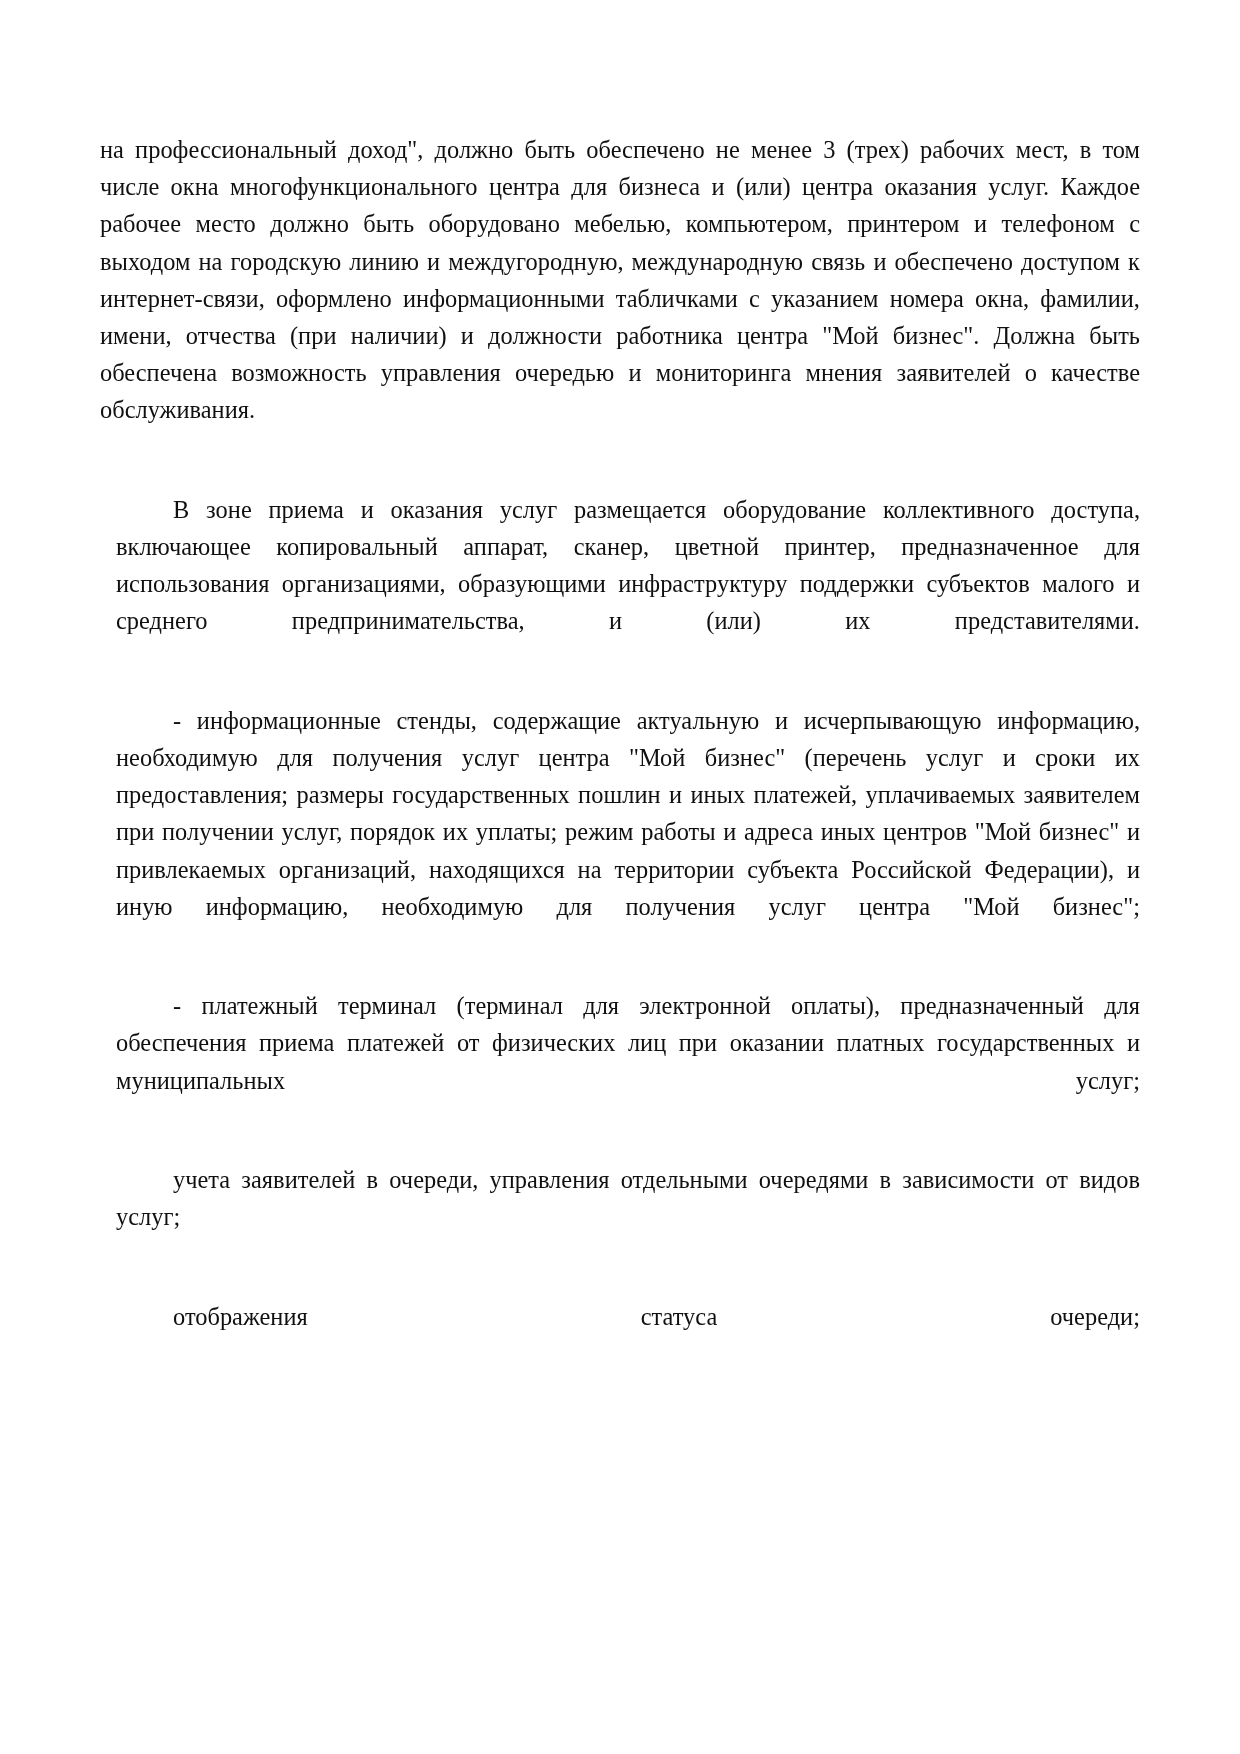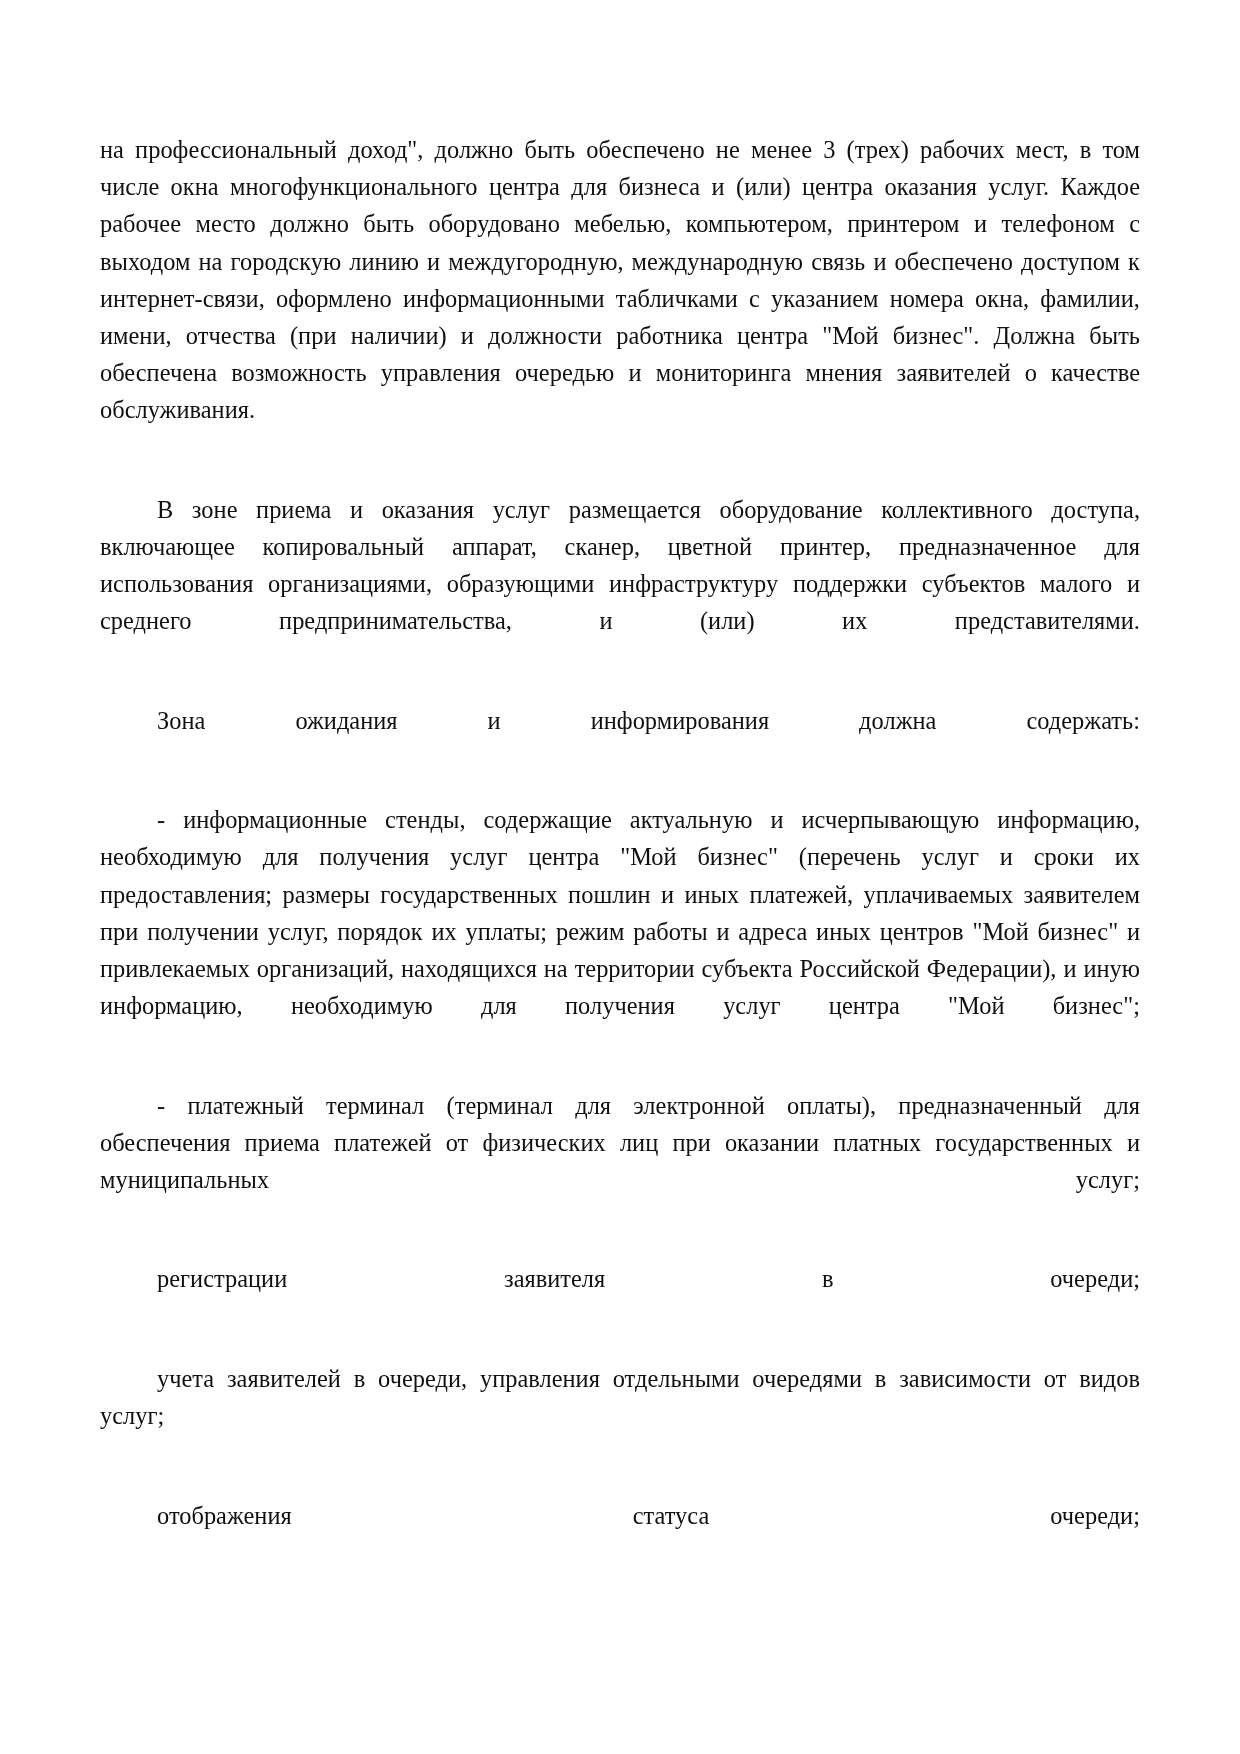--- a/index.html
+++ b/index.html
@@ -34,20 +34,21 @@
     font-size: 24.4px;
     line-height: 37.2px;
     text-align: justify;
     text-justify: inter-word;
     letter-spacing: 0.02px;
     word-spacing: 0.2px;
     hyphens: none;
   }
   p.indent {
     text-indent: 57px;
+    margin-left: 16px;
   }
   p.noindent {
     text-indent: 0;
   }
   p.gap {
     margin-top: 25px;
   }
   
   p.para::after {
     content: "";
@@ -58,28 +59,26 @@
 </head>
 <body>
 
 <div class="page">
   <div class="body-text">
 
     <p class="para noindent">на профессиональный доход", должно быть обеспечено не менее 3 (трех) рабочих мест, в том числе окна многофункционального центра для бизнеса и (или) центра оказания услуг. Каждое рабочее место должно быть оборудовано мебелью, компьютером, принтером и телефоном с выходом на городскую линию и междугородную, международную связь и обеспечено доступом к интернет-связи, оформлено информационными табличками с указанием номера окна, фамилии, имени, отчества (при наличии) и должности работника центра "Мой бизнес". Должна быть обеспечена возможность управления очередью и мониторинга мнения заявителей о качестве обслуживания.</p>
 
     <p class="para indent gap">В зоне приема и оказания услуг размещается оборудование коллективного доступа, включающее копировальный аппарат, сканер, цветной принтер, предназначенное для использования организациями, образующими инфраструктуру поддержки субъектов малого и среднего предпринимательства, и (или) их представителями.</p>
 
-    <p class="para indent gap">Зона ожидания и информирования должна содержать:</p>
 
     <p class="para indent gap">- информационные стенды, содержащие актуальную и исчерпывающую информацию, необходимую для получения услуг центра "Мой бизнес" (перечень услуг и сроки их предоставления; размеры государственных пошлин и иных платежей, уплачиваемых заявителем при получении услуг, порядок их уплаты; режим работы и адреса иных центров "Мой бизнес" и привлекаемых организаций, находящихся на территории субъекта Российской Федерации), и иную информацию, необходимую для получения услуг центра "Мой бизнес";</p>
 
 
     <p class="para indent gap">- платежный терминал (терминал для электронной оплаты), предназначенный для обеспечения приема платежей от физических лиц при оказании платных государственных и муниципальных услуг;</p>
 
 
-    <p class="para indent gap">регистрации заявителя в очереди;</p>
 
     <p class="para indent gap">учета заявителей в очереди, управления отдельными очередями в зависимости от видов услуг;</p>
 
     <p class="para indent gap">отображения статуса очереди;</p>
 
   </div>
 </div>
 
 </body></html>

